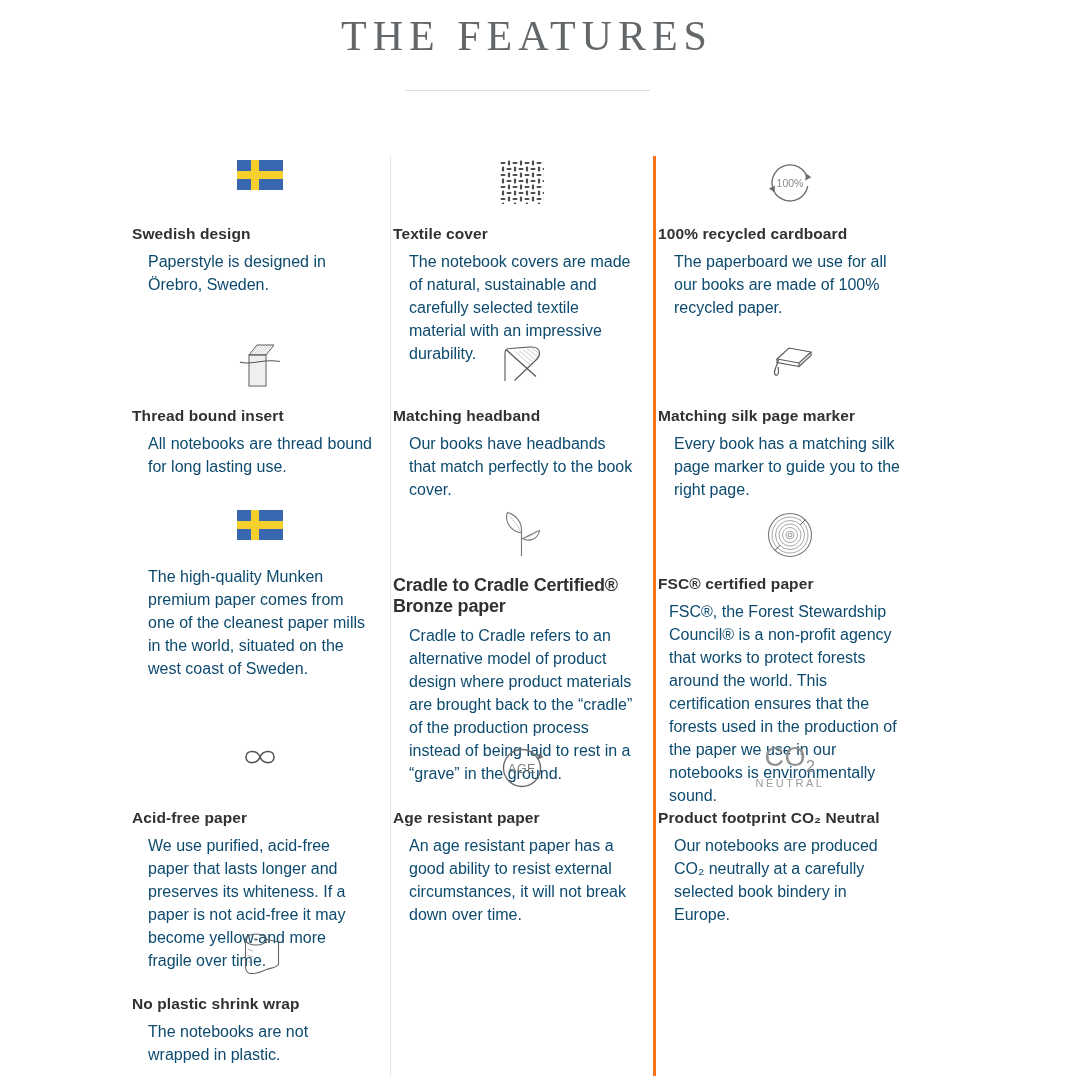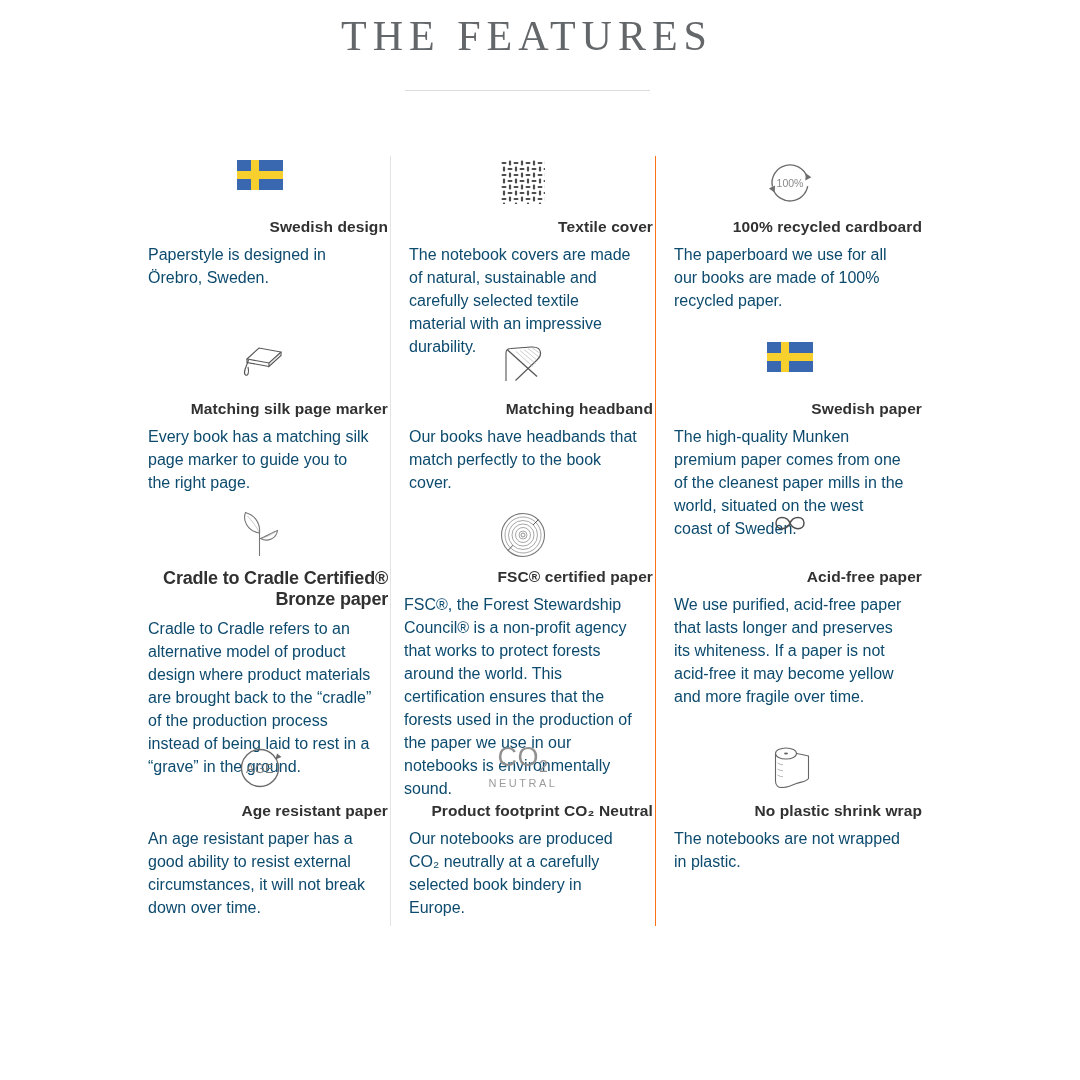--- a/index.html
+++ b/index.html
@@ -16,24 +16,24 @@
   .title-rule{
     position:absolute;top:90px;left:405px;width:245px;height:1px;background:#dcdcdc;
   }
   .features-grid{
     position:absolute;left:130px;top:156px;width:794px;
     display:grid;
     grid-template-columns:260px 266px 268px;
     grid-template-rows:182px 168px 234px 186px 150px;
   }
   .cell{padding-top:4px;box-sizing:border-box;}
-  .cell:nth-child(3n+2){border-left:1px solid #e3e3e3;border-right:1px solid #f97316;}
+  .cell:nth-child(3n+2){border-left:1px solid #e3e3e3;border-right:3px solid #f97316;}
   .icon-wrap{height:48px;display:flex;justify-content:center;}
   .heading{
-    margin-top:10px;padding:0 2px;text-align:right;
+    margin-top:17px;padding:0 2px;text-align:left;
     font-size:15.5px;font-weight:700;color:#313131;letter-spacing:.1px;
   }
   .cell-cradle .heading{font-size:18px;letter-spacing:-.2px;}
   .body{
     margin:7px 0 0;padding:0 18px;font-size:16px;line-height:1.44;color:#0c4a6e;
   }
   .cell-thread .body{text-align:justify;}
   .cell-fsc .body{padding:0 13px;}
   
   .co2-box{text-align:center;color:#919191;}
@@ -88,56 +88,68 @@
         <path d="M42.7 26.1 A 18 18 0 0 1 8.1 29.2" fill="none" stroke="#6e6e6e" stroke-width="1.4"></path>
         <path d="M40.8 13.2 L46.3 17.2 L40.3 20.6 Z" fill="#6e6e6e"></path>
         <path d="M9.6 32.6 L3.9 28.6 L10 25.4 Z" fill="#6e6e6e"></path>
         <text x="25" y="26.5" font-size="10.5" text-anchor="middle" fill="#8a8a8a">100%</text>
       </svg>
     </div>
     <div class="heading">100% recycled cardboard</div>
     <div class="body">The paperboard we use for all our books are made of 100% recycled paper.</div>
   </div>
 
+  <div class="cell cell-thread">
+    <div class="icon-wrap">
+      <svg width="44" height="48" viewBox="0 0 44 48">
+        <path d="M11 13 L19 3 L36 3 L28 13 Z" fill="none" stroke="#555" stroke-width="1"></path>
+        <path d="M21 3 L13 13 M23.5 3 L15.5 13 M26 3 L18 13 M28.5 3 L20.5 13 M31 3 L23 13 M33.5 3 L25.5 13" stroke="#9a9a9a" stroke-width="0.5"></path>
+        <rect x="11" y="13" width="17" height="31" fill="none" stroke="#555" stroke-width="1"></rect>
+        <path d="M13 13 V44 M15 13 V44 M17 13 V44 M19 13 V44 M21 13 V44 M23 13 V44 M25 13 V44 M27 13 V44" stroke="#bdbdbd" stroke-width="0.5"></path>
+        <path d="M2 20 C 12 24, 26 16, 42 19.5" fill="none" stroke="#555" stroke-width="1.1"></path>
+      </svg>
+    </div>
+    <div class="heading">Thread bound insert</div>
+    <div class="body">All notebooks are thread bound for long lasting use.</div>
+  </div>
+
+  <div class="cell">
+    <div class="icon-wrap">
+      <svg width="46" height="42" viewBox="0 0 46 42">
+        <path d="M6 39 L6 11 Q6 6.5 11 6.5 L31 5 Q40 4.5 40.5 10.5 Q41 14.5 37 18 L15.5 38.5" fill="none" stroke="#555" stroke-width="1.1"></path>
+        <path d="M7.5 8 L37 34.5" stroke="#555" stroke-width="1.3"></path>
+        <path d="M16 9.5 L33 24.5 M20 8.5 L35.5 21.5 M24 7.5 L37.5 18.5 M28 6.5 L39.5 15.5 M32 5.8 L40.3 11.5" stroke="#ababab" stroke-width="0.6"></path>
+      </svg>
+    </div>
+    <div class="heading">Matching headband</div>
+    <div class="body">Our books have headbands that match perfectly to the book cover.</div>
+  </div>
 
   <div class="cell">
     <div class="icon-wrap">
       <svg width="52" height="42" viewBox="0 0 52 42">
         <path d="M13 17 L25 6 L47 10 L35 21 Z" fill="none" stroke="#555" stroke-width="1.1"></path>
         <path d="M47 10 L47 13.5 L35 24.5 L35 21" fill="none" stroke="#555" stroke-width="1.1"></path>
         <path d="M13 17 L13 20.5 L35 24.5" fill="none" stroke="#555" stroke-width="1.1"></path>
         <path d="M46 12 L34.6 22.6" stroke="#9a9a9a" stroke-width="0.5"></path>
         <path d="M14.5 18 C 12 26, 8.5 30.5, 11.5 33 C 14.2 34.5, 15.2 30, 14 25" fill="none" stroke="#555" stroke-width="1.1"></path>
       </svg>
     </div>
     <div class="heading">Matching silk page marker</div>
     <div class="body">Every book has a matching silk page marker to guide you to the right page.</div>
   </div>
 
   <div class="cell">
     <div class="icon-wrap">
-      <svg width="46" height="42" viewBox="0 0 46 42">
-        <path d="M6 39 L6 11 Q6 6.5 11 6.5 L31 5 Q40 4.5 40.5 10.5 Q41 14.5 37 18 L15.5 38.5" fill="none" stroke="#555" stroke-width="1.1"></path>
-        <path d="M7.5 8 L37 34.5" stroke="#555" stroke-width="1.3"></path>
-        <path d="M16 9.5 L33 24.5 M20 8.5 L35.5 21.5 M24 7.5 L37.5 18.5 M28 6.5 L39.5 15.5 M32 5.8 L40.3 11.5" stroke="#ababab" stroke-width="0.6"></path>
-      </svg>
-    </div>
-    <div class="heading">Matching headband</div>
-    <div class="body">Our books have headbands that match perfectly to the book cover.</div>
-  </div>
-
-  <div class="cell">
-    <div class="icon-wrap">
       <svg width="46" height="30" viewBox="0 0 46 30">
         <rect width="46" height="30" fill="#3a68b0"></rect>
         <rect x="14" width="8" height="30" fill="#f8d02e"></rect>
         <rect y="11" width="46" height="8" fill="#f8d02e"></rect>
       </svg>
     </div>
-    <div class="heading">Swedish paper</div>
     <div class="body">The high-quality Munken premium paper comes from one of the cleanest paper mills in the world, situated on the west coast of Sweden.</div>
   </div>
 
   <div class="cell cell-cradle">
     <div class="icon-wrap">
       <svg width="42" height="48" viewBox="0 0 42 48">
         <path d="M20.5 46 C 20.5 38, 20.5 30, 20.5 21" fill="none" stroke="#777" stroke-width="1.1"></path>
         <path d="M20.5 23 C 8 21, 3.5 10, 6.5 2.5 C 15 5, 21.5 12, 20.5 23 Z" fill="none" stroke="#777" stroke-width="1.1"></path>
         <path d="M8.5 6 C 13 11, 17.5 16.5, 20 22" fill="none" stroke="#ababab" stroke-width="0.6"></path>
         <path d="M21.5 28.5 C 27 26.5, 33 22.5, 38.5 20.5 C 37.5 28.5, 28.5 32.5, 21.5 28.5 Z" fill="none" stroke="#777" stroke-width="1.1"></path>

